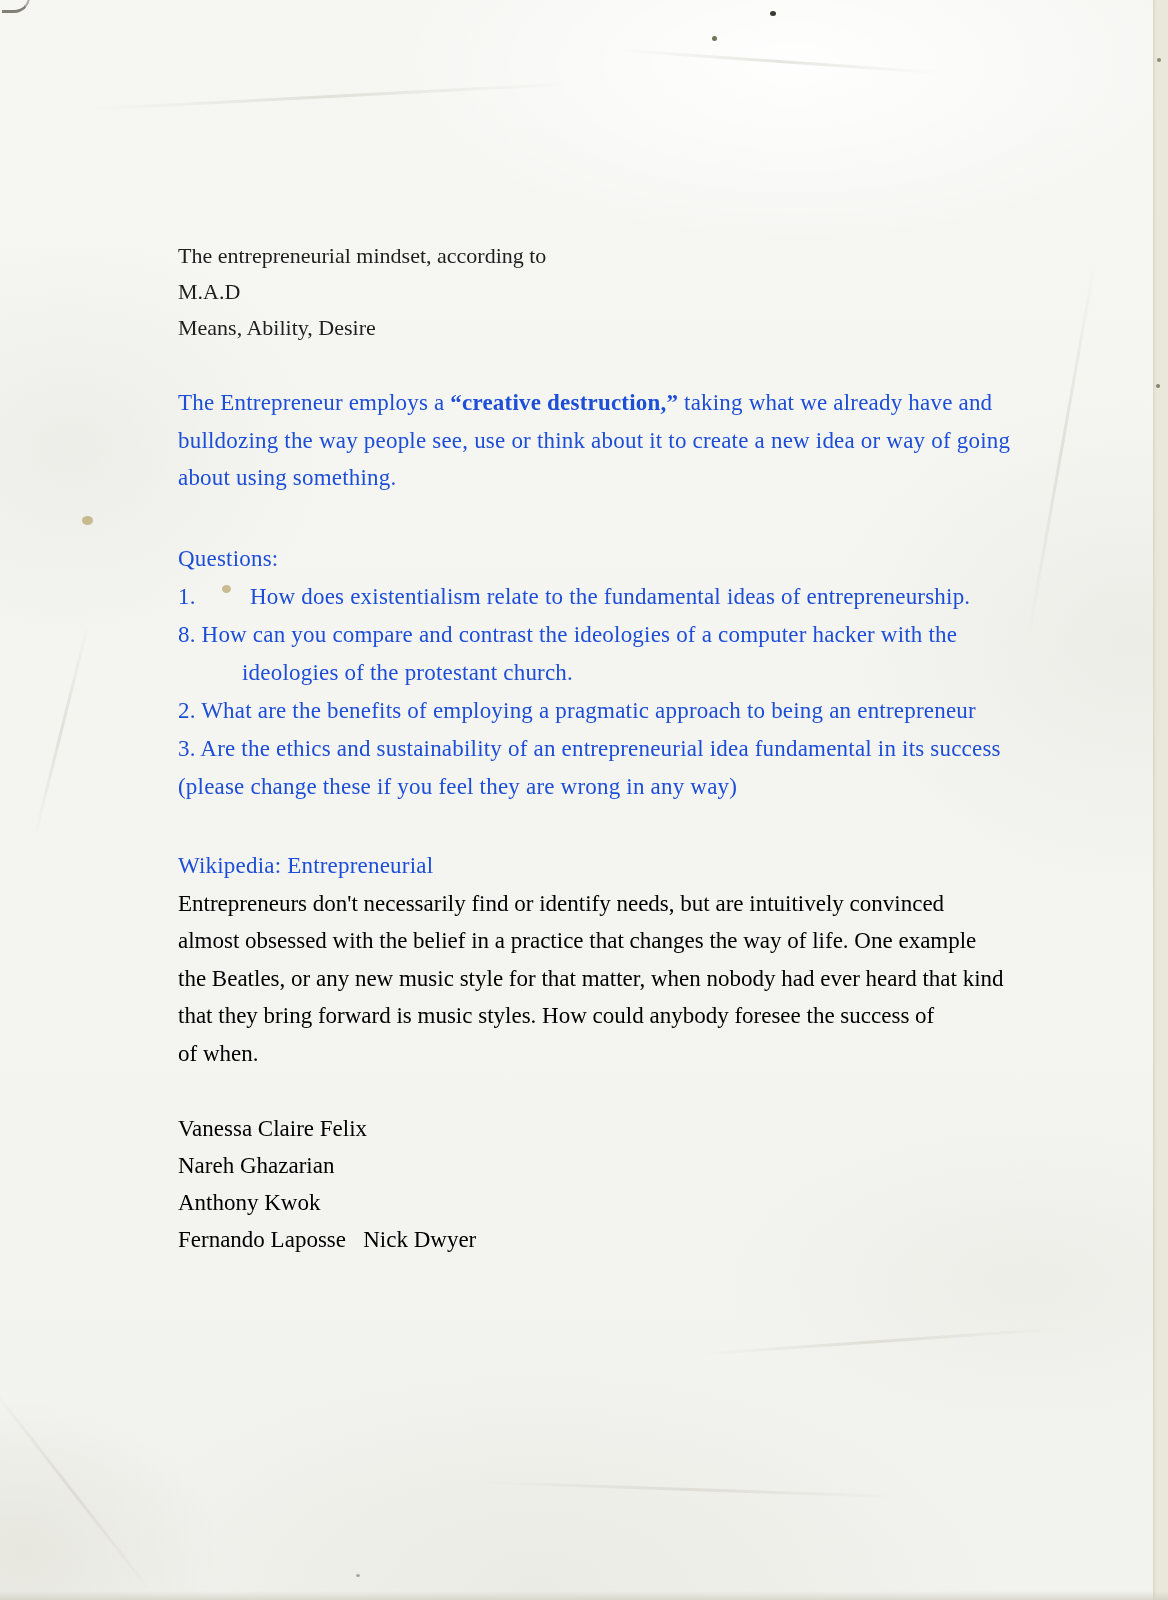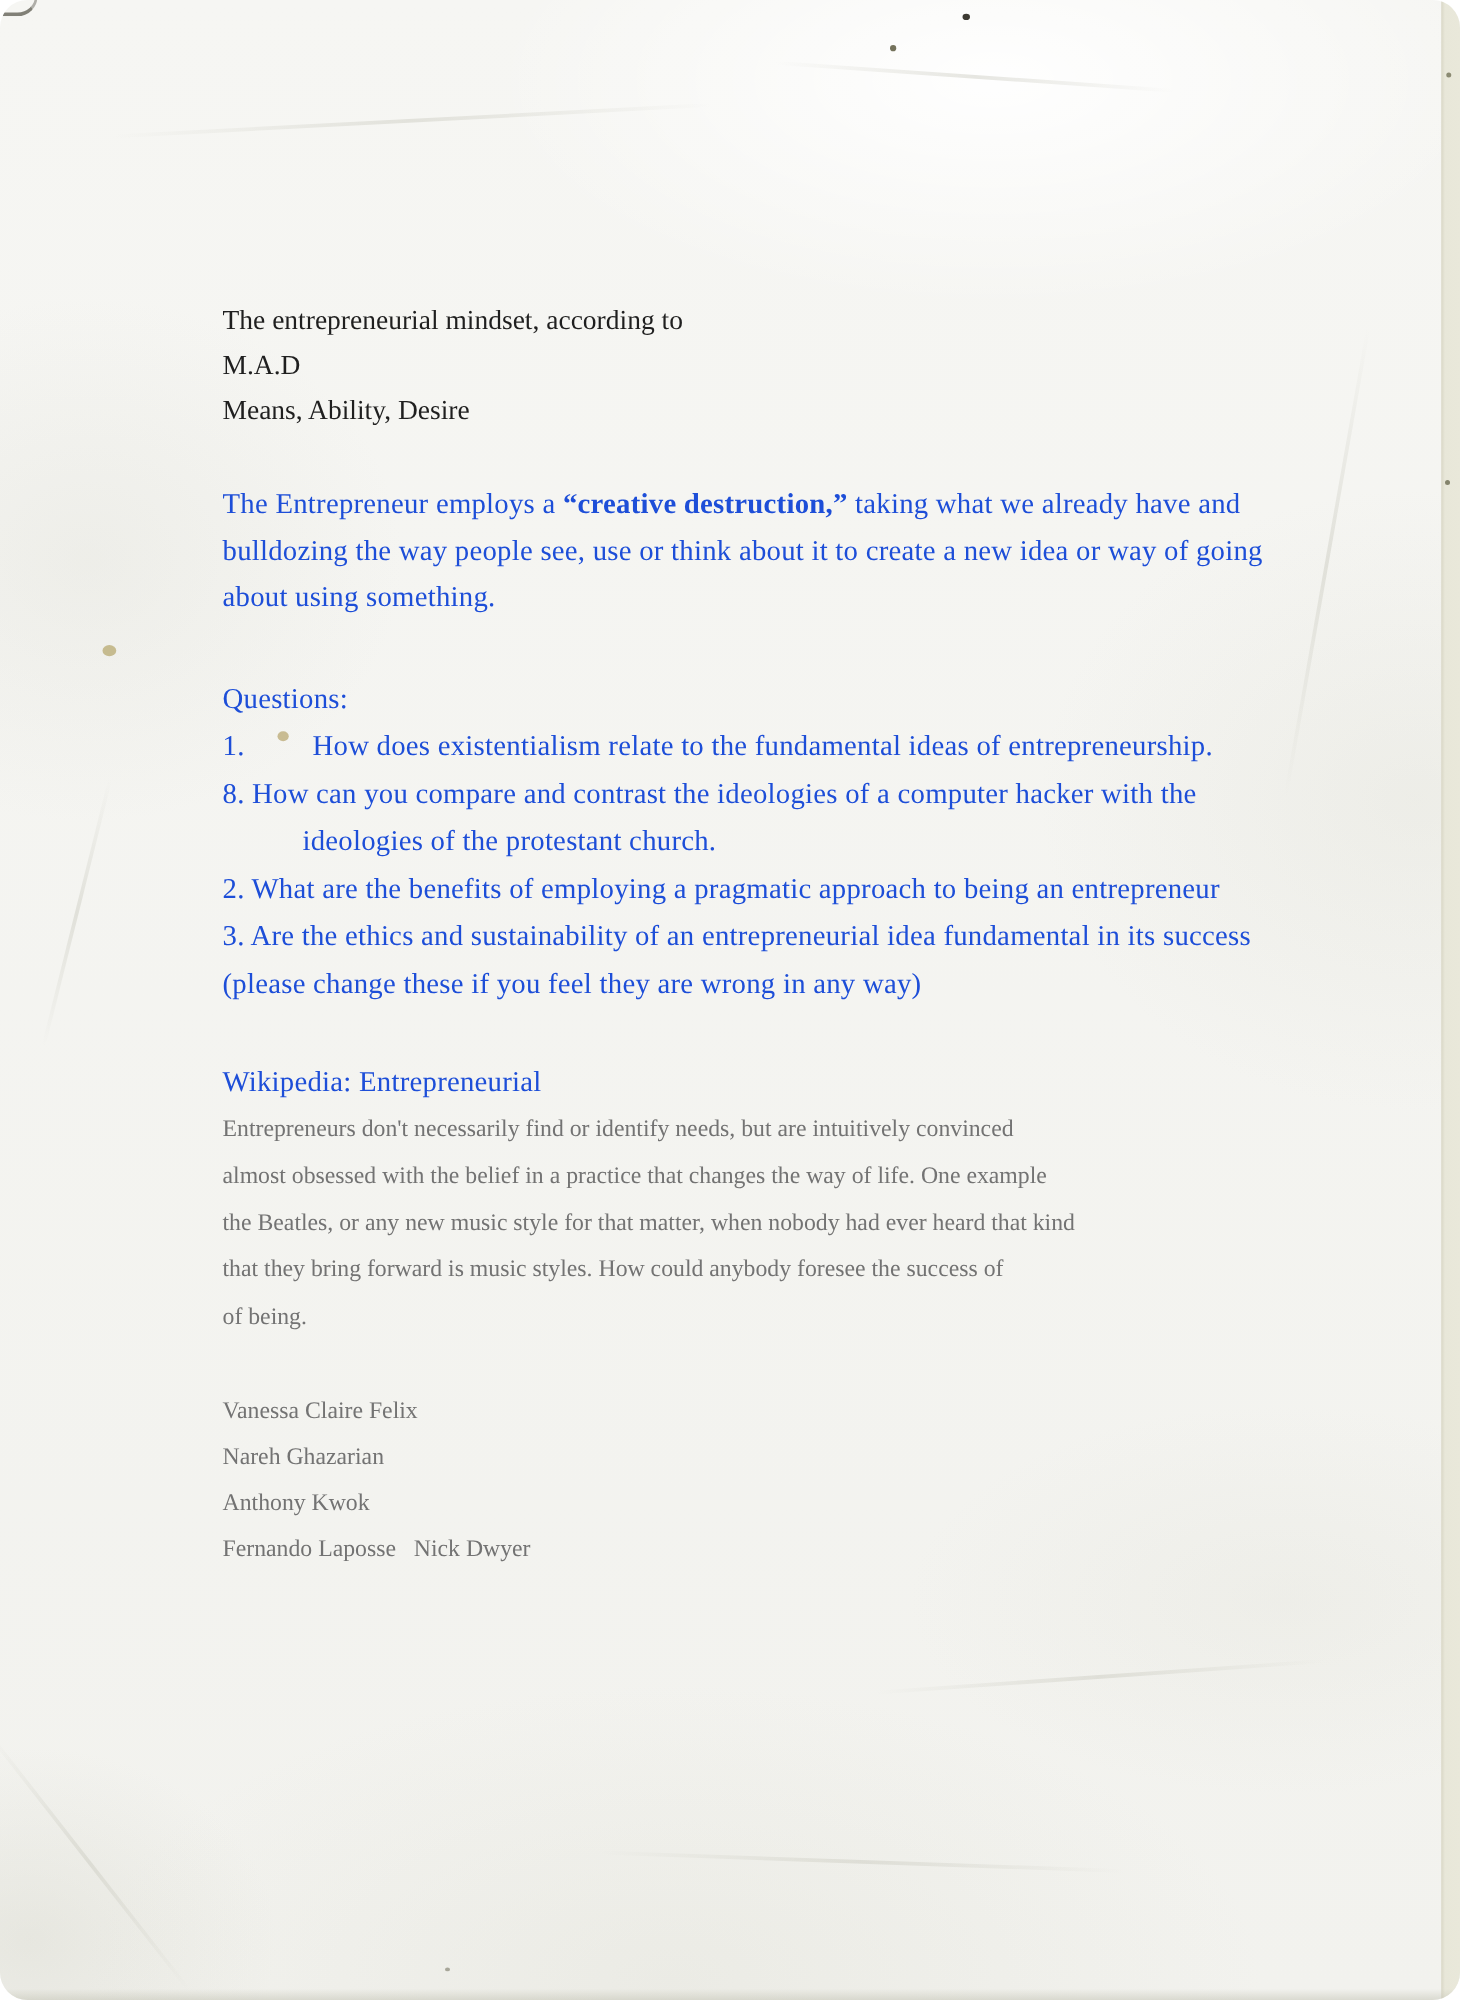--- a/index.html
+++ b/index.html
@@ -6,21 +6,20 @@
     margin: 0;
     padding: 0;
     background: #ffffff;
   }
   #stage {
     position: relative;
     width: 1168px;
     height: 1600px;
     overflow: hidden;
     font-family: "Liberation Serif", serif;
-    border-radius: 22px;
   }
   
   .paper {
     position: absolute;
     inset: 0;
     background:
       radial-gradient(ellipse 620px 280px at 68% 4%, rgba(255,255,255,0.95), rgba(255,255,255,0) 65%),
       radial-gradient(ellipse 420px 350px at 6% 28%, rgba(221,221,212,0.30), rgba(255,255,255,0) 60%),
       radial-gradient(ellipse 520px 430px at 97% 40%, rgba(218,218,207,0.28), rgba(255,255,255,0) 58%),
       radial-gradient(ellipse 760px 380px at 46% 99%, rgba(221,221,210,0.32), rgba(255,255,255,0) 62%),
@@ -58,22 +57,22 @@
   }
   
   .speck { position: absolute; border-radius: 50%; pointer-events: none; }
   
   .line { white-space: pre-wrap; }
   .times {
     font-size: 22px;
     color: #1f1f1f;
   }
   .times-lg {
-    font-size: 19px;
-    color: #737373;
+    font-size: 23px;
+    color: #000000;
   }
   .goudy {
     font-size: 23px;
     color: #1d4ed8;
     letter-spacing: 0.2px;
   }
   .section { position: absolute; left: 178px; }
   #title-block   { top: 238px; line-height: 36px; }
   #intro         { top: 384px; line-height: 37.5px; }
   #questions     { top: 540px; line-height: 38px; }
@@ -130,21 +129,21 @@
     <div class="line goudy">3. Are the ethics and sustainability of an entrepreneurial idea fundamental in its success</div>
     <div class="line goudy">(please change these if you feel they are wrong in any way)</div>
   </div>
 
   <div class="section" id="wikipedia">
     <div class="line goudy">Wikipedia: Entrepreneurial</div>
     <div class="line times-lg">Entrepreneurs don't necessarily find or identify needs, but are intuitively convinced</div>
     <div class="line times-lg">almost obsessed with the belief in a practice that changes the way of life. One example</div>
     <div class="line times-lg">the Beatles, or any new music style for that matter, when nobody had ever heard that kind</div>
     <div class="line times-lg">that they bring forward is music styles. How could anybody foresee the success of</div>
-    <div class="line times-lg">of being.</div>
+    <div class="line times-lg">of when.</div>
   </div>
 
   <div class="section" id="names">
     <div class="line times-lg">Vanessa Claire Felix</div>
     <div class="line times-lg">Nareh Ghazarian</div>
     <div class="line times-lg">Anthony Kwok</div>
     <div class="line times-lg">Fernando Laposse   Nick Dwyer</div>
   </div>
 </div>
 

